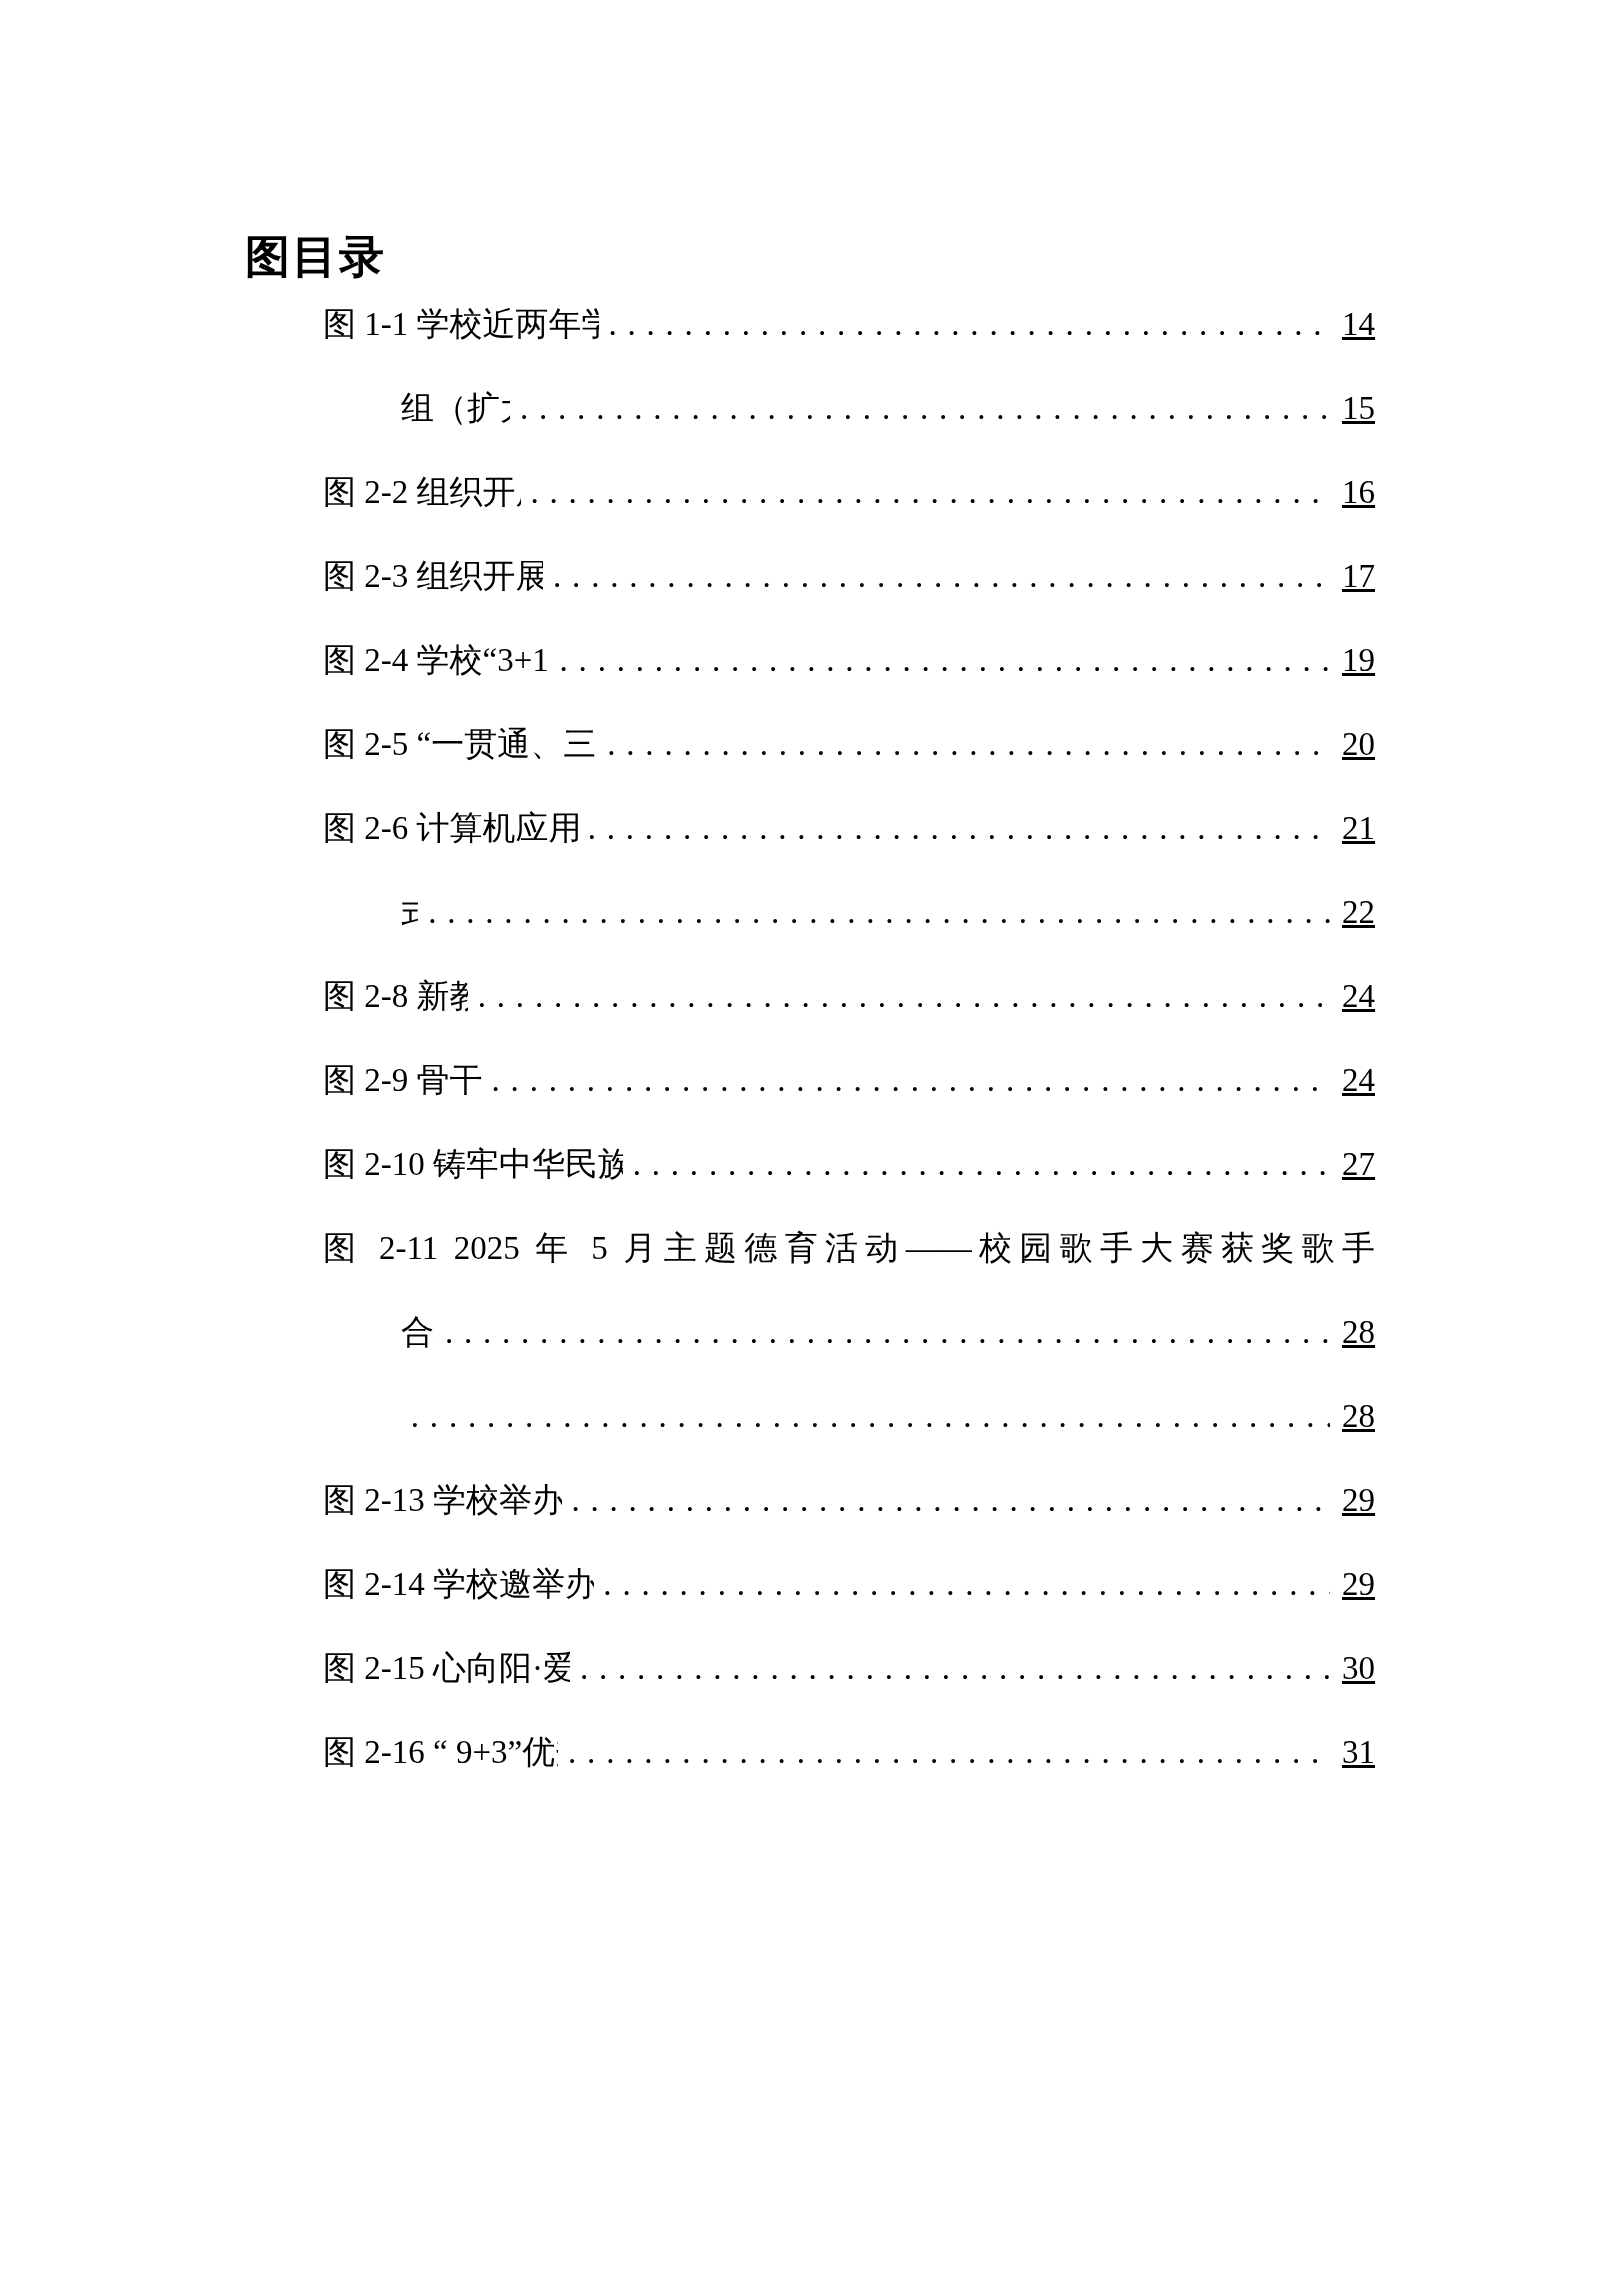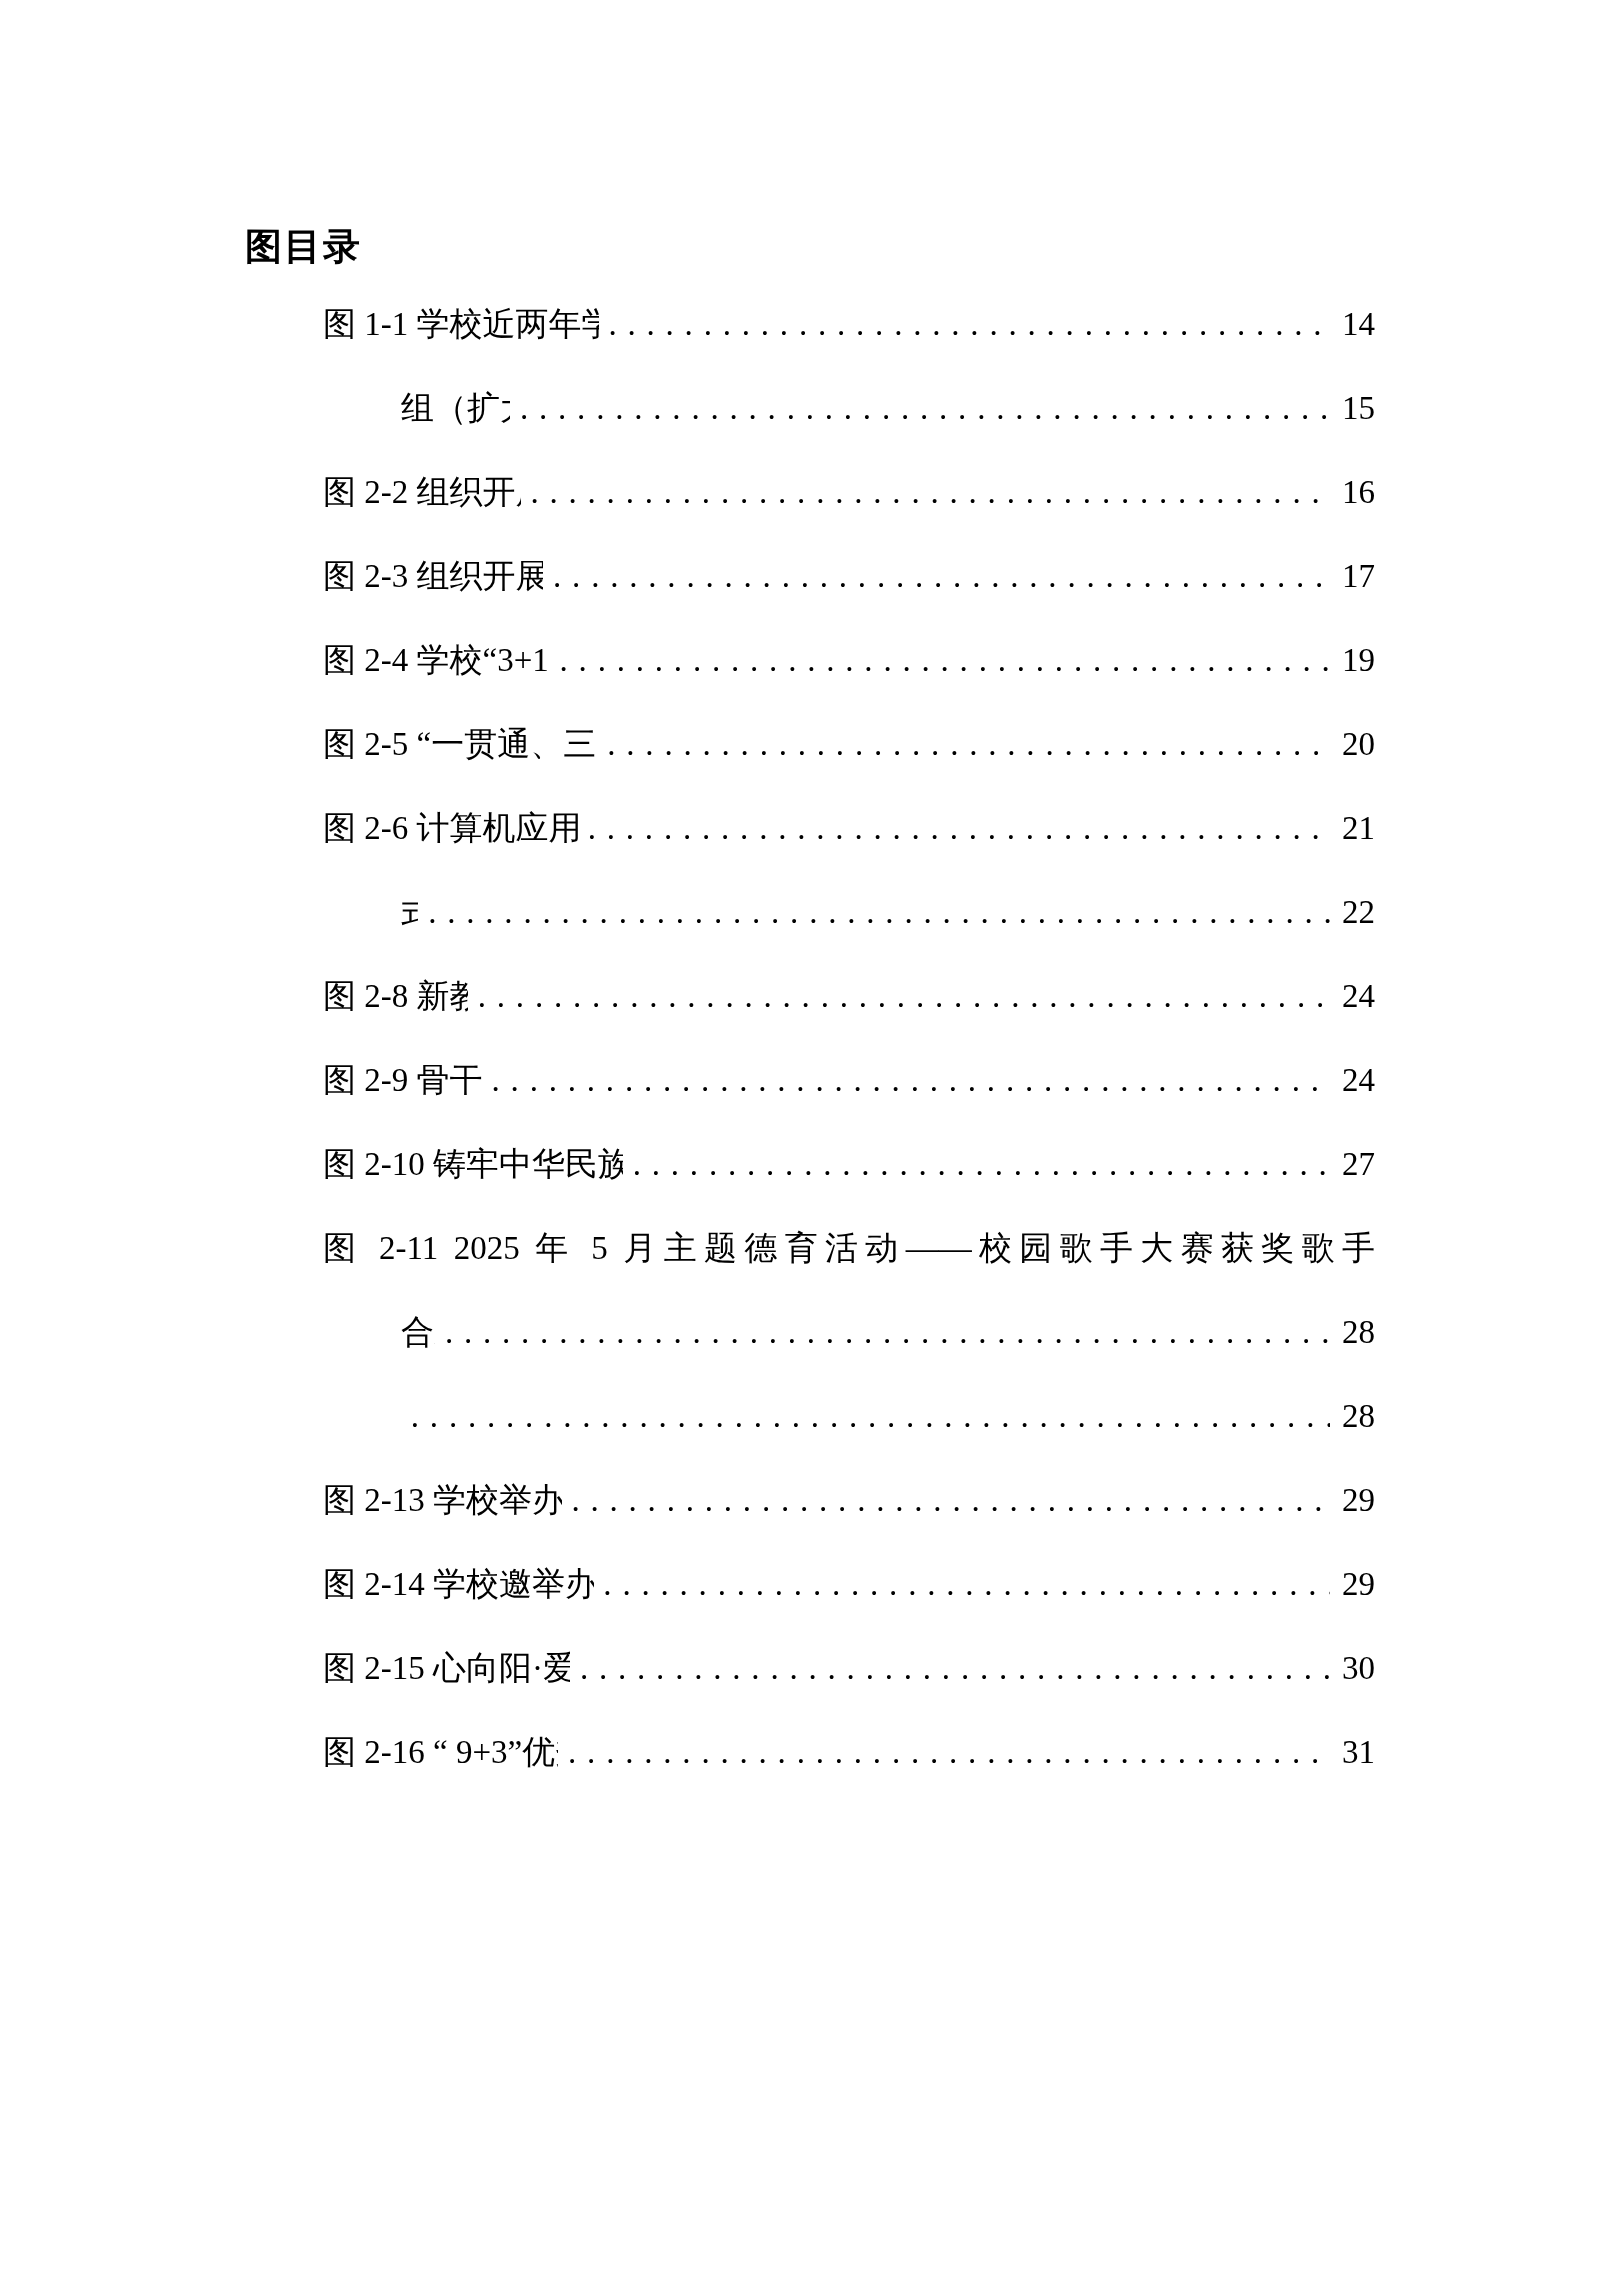--- a/index.html
+++ b/index.html
@@ -14,21 +14,21 @@
     font-family: "Liberation Serif", "DejaVu Serif", serif;
     color: #000000;
     overflow: hidden;
   }
   .doc-title {
     position: absolute;
     left: 245px;
     top: 199px;
     font-family: "Liberation Sans", "DejaVu Sans", sans-serif;
     font-weight: 700;
-    font-size: 37px;
+    font-size: 45px;
     line-height: 1.25;
     letter-spacing: 2px;
     white-space: nowrap;
   }
   .toc {
     position: absolute;
     left: 323px;
     top: 282px;
     width: 1052px;
   }
@@ -64,20 +64,21 @@
     margin-right: 3.9px;
     letter-spacing: 10.8px;
     min-width: 0;
   }
   .leader::after {
     content: "..........................................................................................";
   }
   .page-num {
     flex: 0 0 auto;
     margin-left: 7.8px;
+    text-decoration: underline;
   }
 </style>
 </head>
 <body>
 
 <h1 class="doc-title">图目录</h1>
 
 <div class="toc">
   <div class="toc-row">
     <span class="caption">图 1-1 学校近两年学生规模及基本情况对比图</span>

